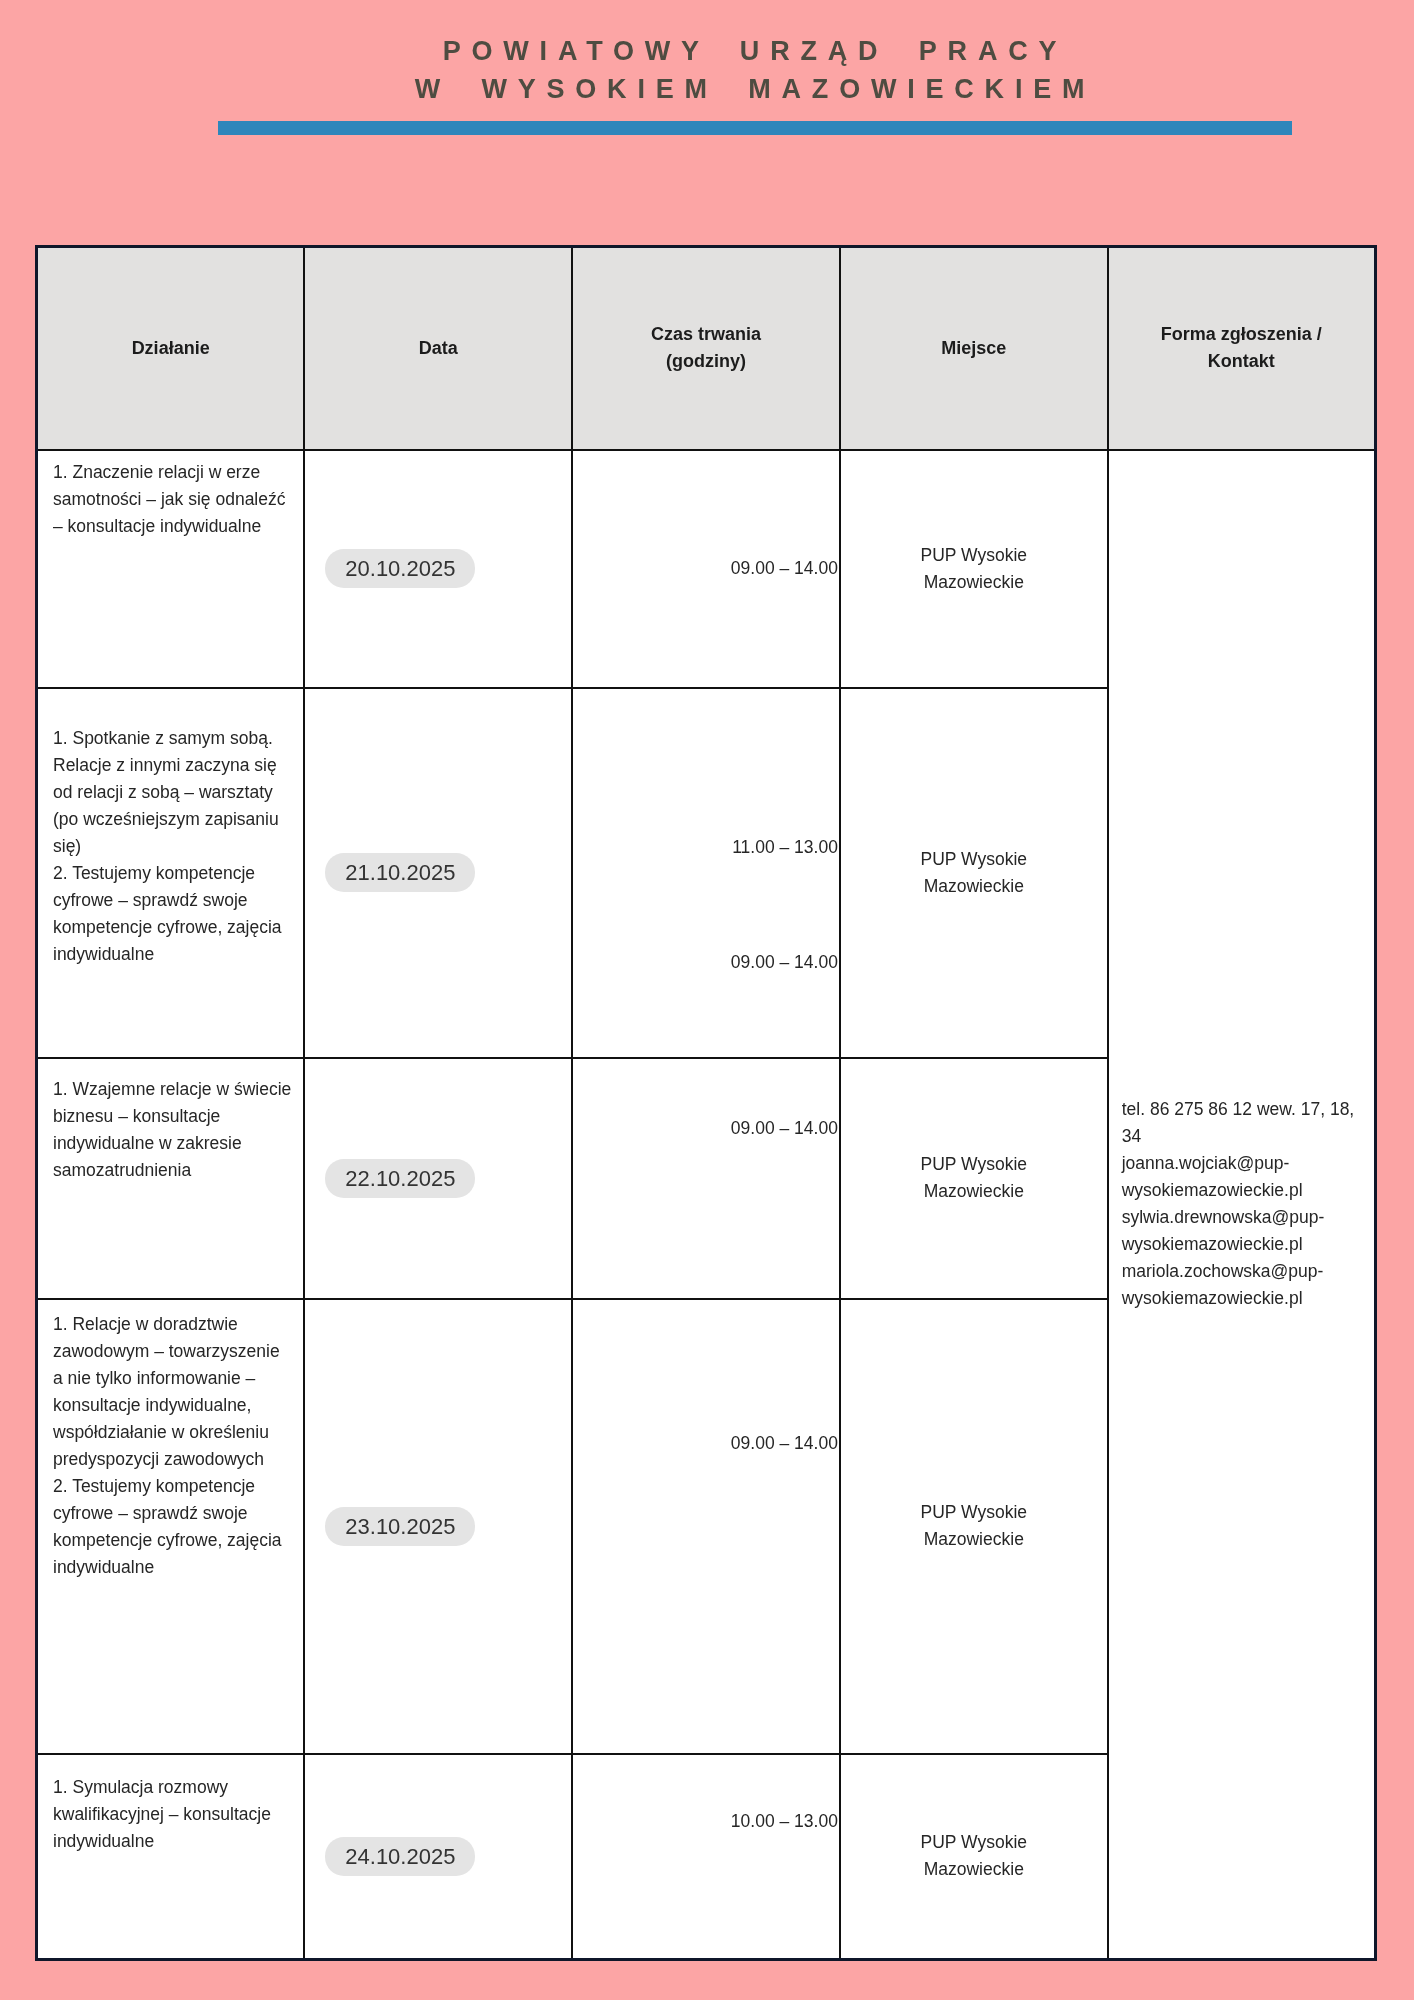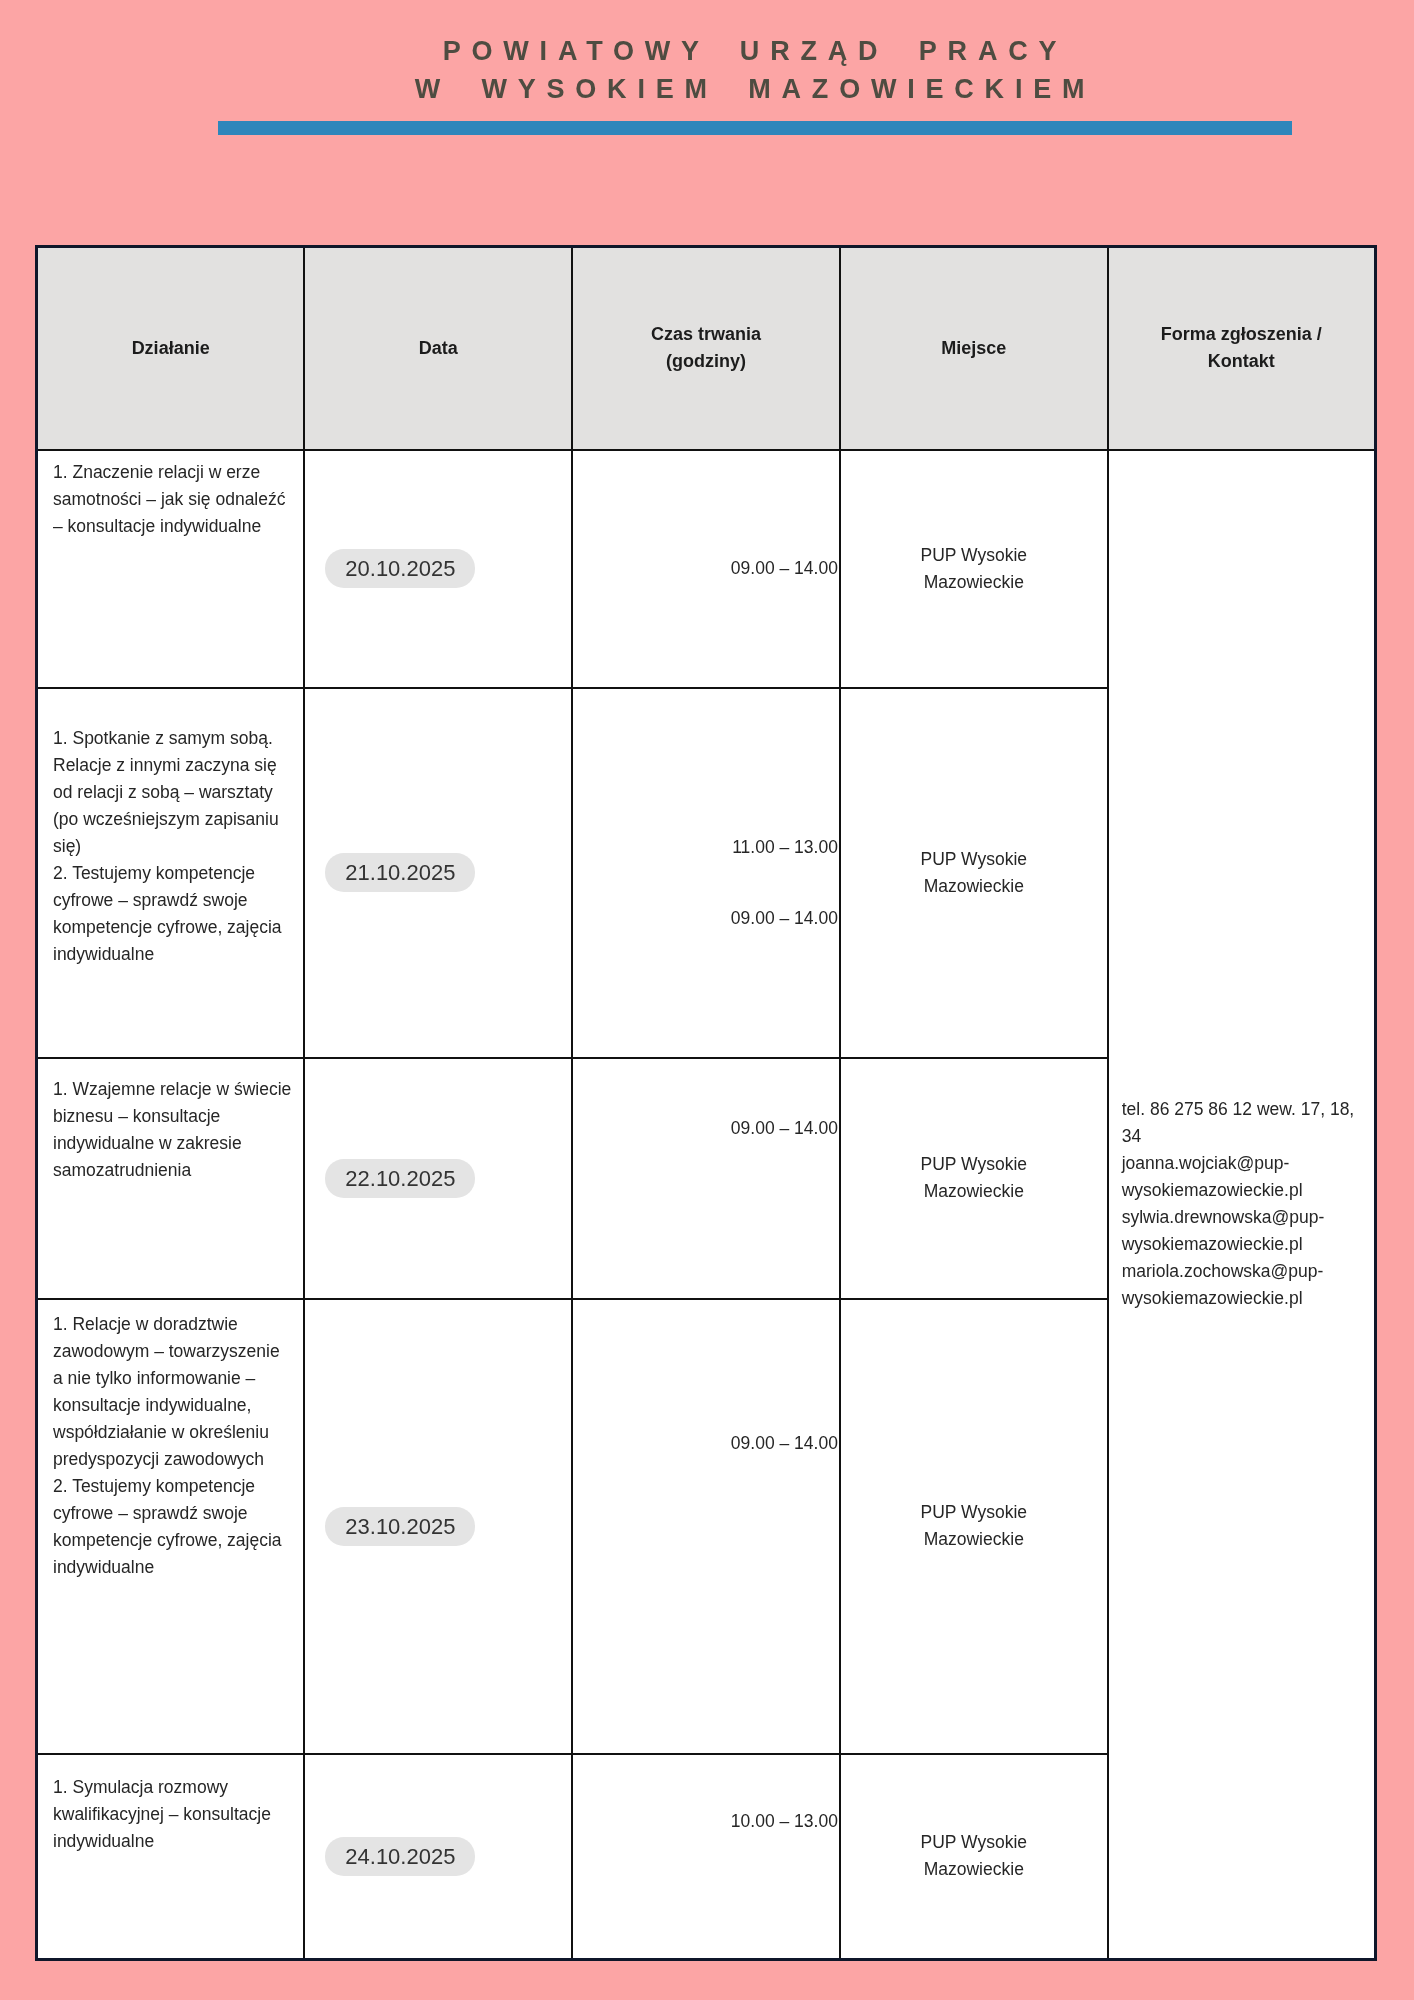--- a/index.html
+++ b/index.html
@@ -76,21 +76,21 @@
     background:#E4E4E4;
     border-radius:19px;
     padding:6px 20px;
     font-size:22px;color:#333333;
     white-space:nowrap;
   }
   
   td.timec{vertical-align:top;text-align:right;padding-left:14px;}
   td.timec.t1{vertical-align:middle;padding-top:0;}
   td.timec.t2{padding-top:145px;}
-  td.timec.t2 .time-range:first-child{margin-bottom:44px;}
+  td.timec.t2 .time-range:first-child{margin-bottom:88px;}
   td.timec.t3{padding-top:56px;}
   td.timec.t4{padding-top:130px;}
   td.timec.t5{padding-top:53px;}
   
   td.placec{vertical-align:middle;text-align:center;padding:0 30px;}
   td.placec .place-inner{max-width:155px;margin:10px auto;text-align:center;}
   
   td.contactc{
     vertical-align:middle;text-align:left;
     padding:0 8px 0 13px;

